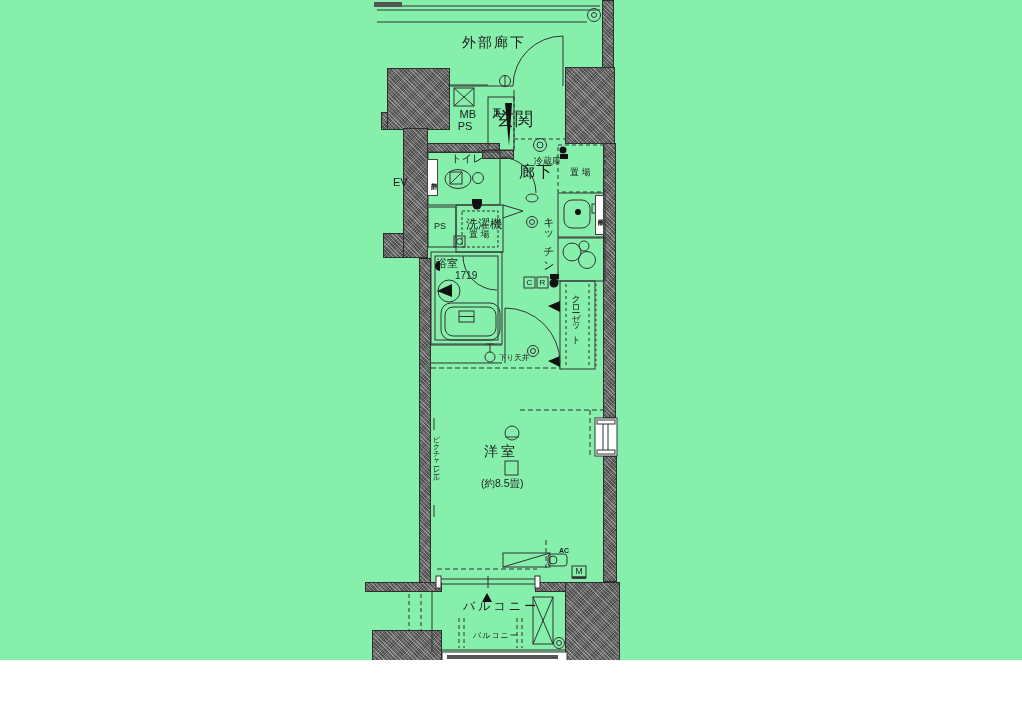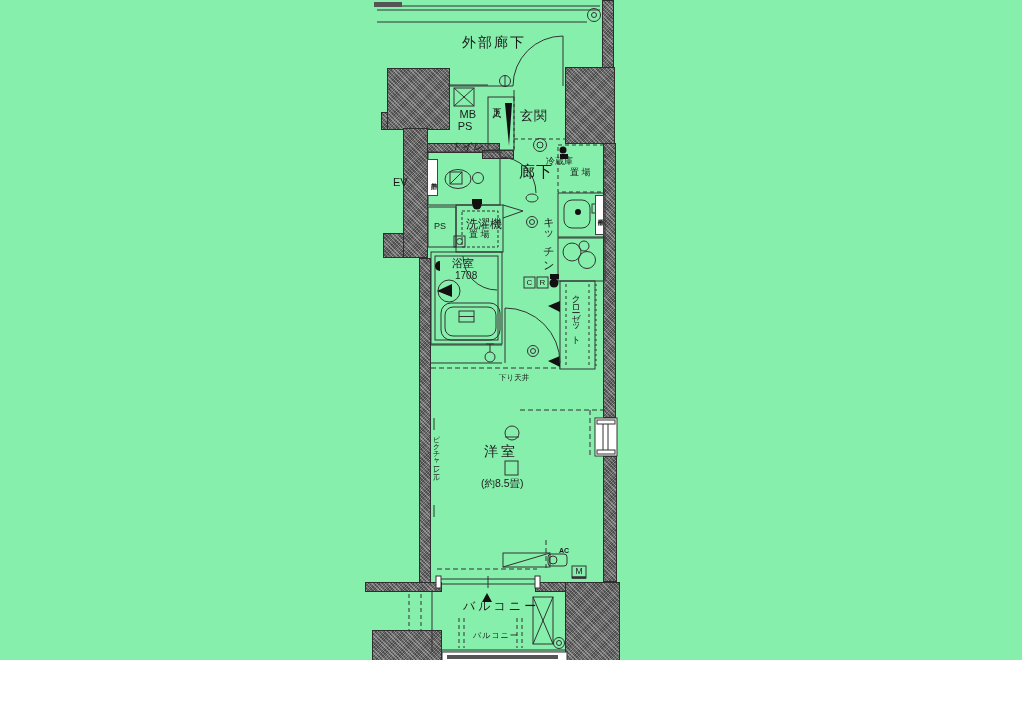--- a/index.html
+++ b/index.html
@@ -220,53 +220,53 @@
       <circle cx="638" cy="684" r="14.5" fill="#fff" stroke="#222"></circle>
       <polygon points="625,676 653,684 625,692 632,684" fill="#111" stroke="none"></polygon>
     </g>
   </svg>
 
   <span class="lbl" style="left:462px;top:34px;font-size:14px;letter-spacing:2px;">外部廊下</span>
 
   <span class="lbl" style="left:454px;top:108px;width:22px;text-align:right;font-size:11px;">MB</span>
   <span class="lbl" style="left:454px;top:120px;width:22px;text-align:center;font-size:11px;">PS</span>
 
-  <span class="lbl" style="left:520px;top:109px;font-size:13px;letter-spacing:1px;">玄関</span>
+  <span class="lbl" style="left:496px;top:109px;font-size:18px;letter-spacing:1px;">玄関</span>
 
   <span class="lbl vert" style="left:492px;top:101px;height:46px;font-size:9px;">下足入</span>
 
   <span class="lbl" style="left:385px;top:176px;font-size:11px;margin-left:8px;">EV</span>
 
-  <span class="lbl" style="left:451px;top:140px;font-size:10.5px;font-style:italic;">トイレ</span>
+  <span class="lbl" style="left:451px;top:152px;font-size:10.5px;">トイレ</span>
 
   <span class="lbl" style="left:519px;top:163px;font-size:16px;letter-spacing:1px;">廊下</span>
 
   <span class="lbl vert tinybox" style="left:427px;top:159px;width:11px;height:37px;font-size:6.5px;">上部吊戸</span>
 
-  <span class="lbl" style="left:546px;top:156px;font-size:9px;">冷蔵庫</span>
+  <span class="lbl" style="left:534px;top:156px;font-size:9px;">冷蔵庫</span>
   <span class="lbl" style="left:570px;top:167px;font-size:9px;">置 場</span>
 
   <span class="lbl vert" style="left:543px;top:210px;height:85px;font-size:11px;letter-spacing:2px;">キッチン</span>
 
   <span class="lbl vert tinybox" style="left:595px;top:195px;width:9px;height:40px;font-size:5.5px;">上部吊戸棚</span>
 
   <span class="lbl" style="left:434px;top:221px;font-size:9px;">PS</span>
 
   <span class="lbl" style="left:466px;top:218px;font-size:12px;">洗濯機</span>
   <span class="lbl" style="left:469px;top:229px;font-size:9px;">置 場</span>
 
-  <span class="lbl" style="left:452px;top:257px;font-size:11px;">浴室</span>
-  <span class="lbl" style="left:455px;top:270px;font-size:10px;">1708</span>
+  <span class="lbl" style="left:436px;top:257px;font-size:11px;">浴室</span>
+  <span class="lbl" style="left:455px;top:270px;font-size:10px;">1719</span>
 
   <span class="lbl" style="left:524px;top:278px;width:11px;text-align:center;font-size:8px;">C</span>
   <span class="lbl" style="left:537px;top:278px;width:11px;text-align:center;font-size:8px;">R</span>
 
   <span class="lbl vert" style="left:571px;top:288px;height:78px;font-size:9px;">クローゼット</span>
 
-  <span class="lbl" style="left:499px;top:374px;font-size:7.5px;text-align:center;">下り天井</span>
+  <span class="lbl" style="left:499px;top:354px;font-size:7.5px;text-align:center;">下り天井</span>
 
   <span class="lbl" style="left:484px;top:443px;font-size:14px;letter-spacing:3px;">洋室</span>
   <span class="lbl" style="left:481px;top:477px;font-size:10.5px;">(約8.5畳)</span>
 
   <span class="lbl vert" style="left:433px;top:430px;height:78px;font-size:7px;">ピクチャーレール</span>
 
   <span class="lbl" style="left:559px;top:547px;font-size:7px;font-weight:bold;">AC</span>
   <span class="lbl" style="left:572px;top:567px;width:14px;text-align:center;font-size:8.5px;">M</span>
 
   <span class="lbl" style="left:463px;top:600px;font-size:12px;letter-spacing:3px;">バルコニー</span>

